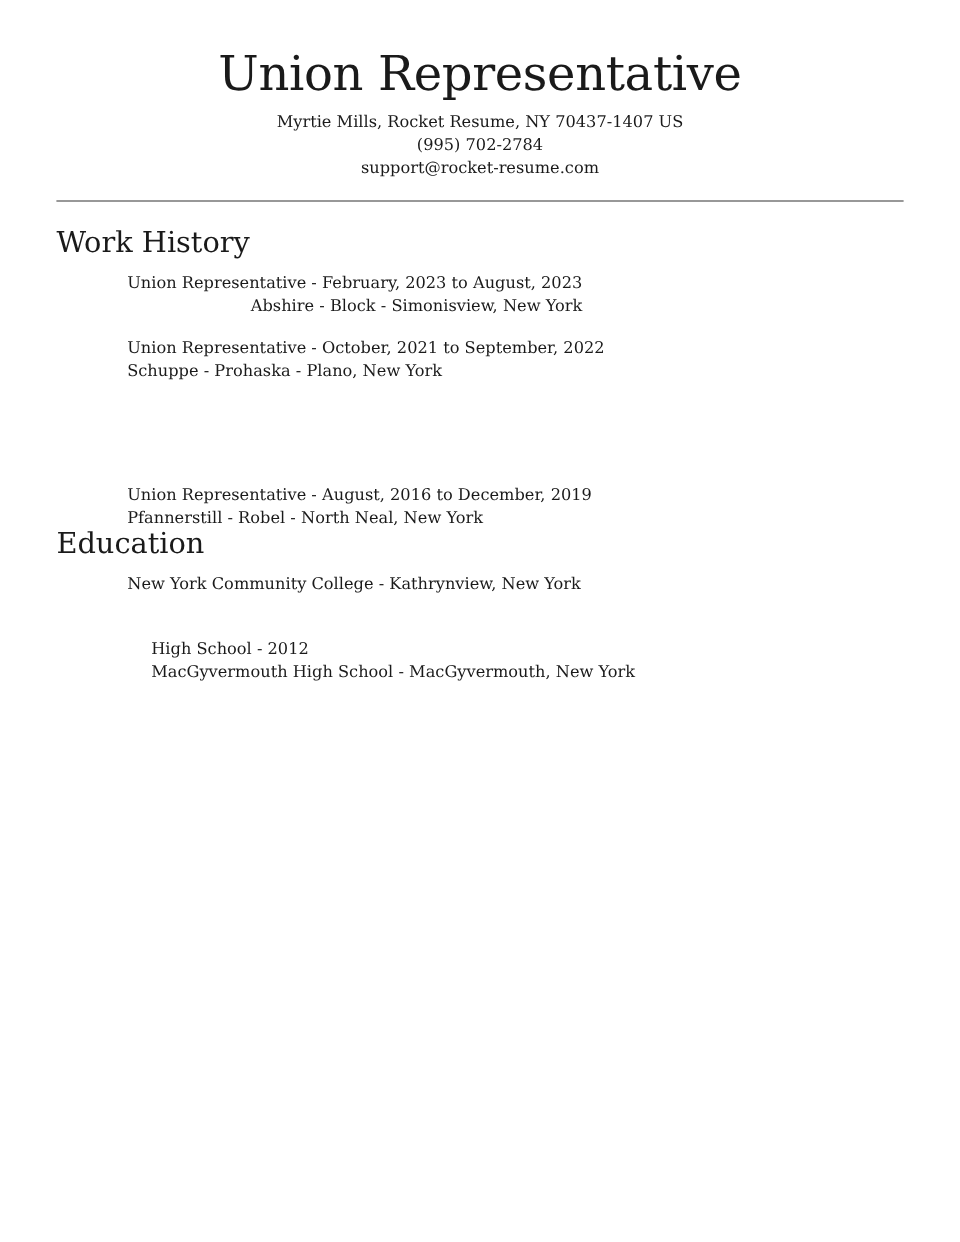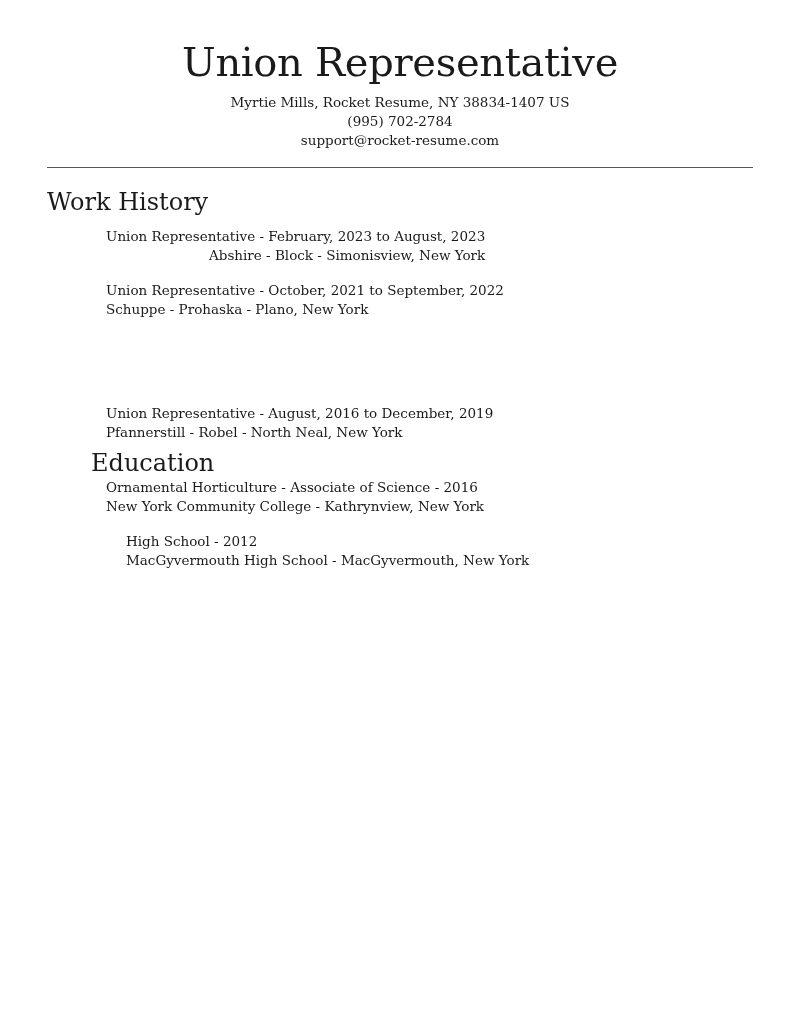--- a/index.html
+++ b/index.html
@@ -11,21 +11,21 @@
     .rule { position: absolute; top: 167px; left: 0; width: 706px; height: 0; border-top: 1.5px solid #555; }
     .section-title { position: absolute; left: 0; font-size: 24px; line-height: 30px; }
     .entry { position: absolute; left: 59px; font-size: 13.5px; line-height: 19px; white-space: nowrap; }
     .entry div { height: 19px; }
   </style>
 </head>
 <body>
 
 <div class="page">
   <div class="title">Union Representative</div>
-  <div class="contact c1">Myrtie Mills, Rocket Resume, NY 38834-1407 US</div>
+  <div class="contact c1">Myrtie Mills, Rocket Resume, NY 70437-1407 US</div>
   <div class="contact c2">(995) 702-2784</div>
   <div class="contact c3">support@rocket-resume.com</div>
   <div class="rule"></div>
 
   <div class="section-title" style="top:187px;">Work History</div>
 
   <div class="entry" style="top:227px;text-align:right;">
     <div>Union Representative - February, 2023 to August, 2023</div>
     <div>Abshire - Block - Simonisview, New York</div>
   </div>
@@ -33,23 +33,22 @@
     <div>Union Representative - October, 2021 to September, 2022</div>
     <div>Schuppe - Prohaska - Plano, New York</div>
   </div>
   <div class="entry" style="top:335px;">
   </div>
   <div class="entry" style="top:404px;">
     <div>Union Representative - August, 2016 to December, 2019</div>
     <div>Pfannerstill - Robel - North Neal, New York</div>
   </div>
 
-  <div class="section-title" style="top:448px;margin-left:44px;">Education</div>
+  <div class="section-title" style="top:438px;">Education</div>
 
   <div class="entry" style="top:478px;">
-    <div>Ornamental Horticulture - Associate of Science - 2016</div>
     <div>New York Community College - Kathrynview, New York</div>
   </div>
   <div class="entry" style="top:532px;margin-left:20px;">
     <div>High School - 2012</div>
     <div>MacGyvermouth High School - MacGyvermouth, New York</div>
   </div>
 </div>
 
 </body></html>

